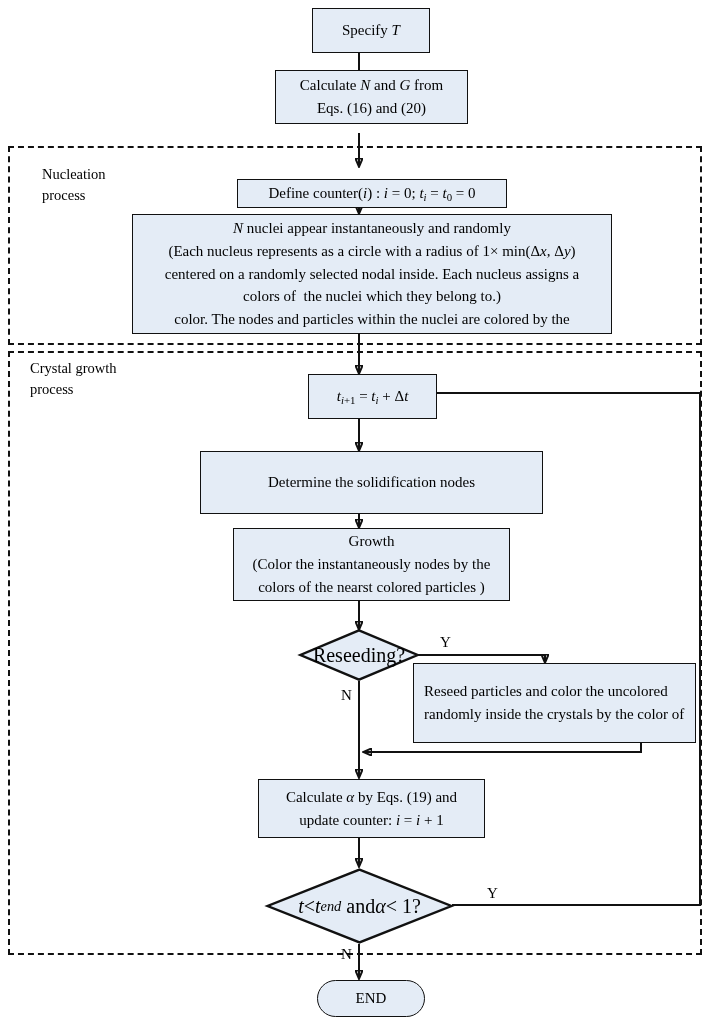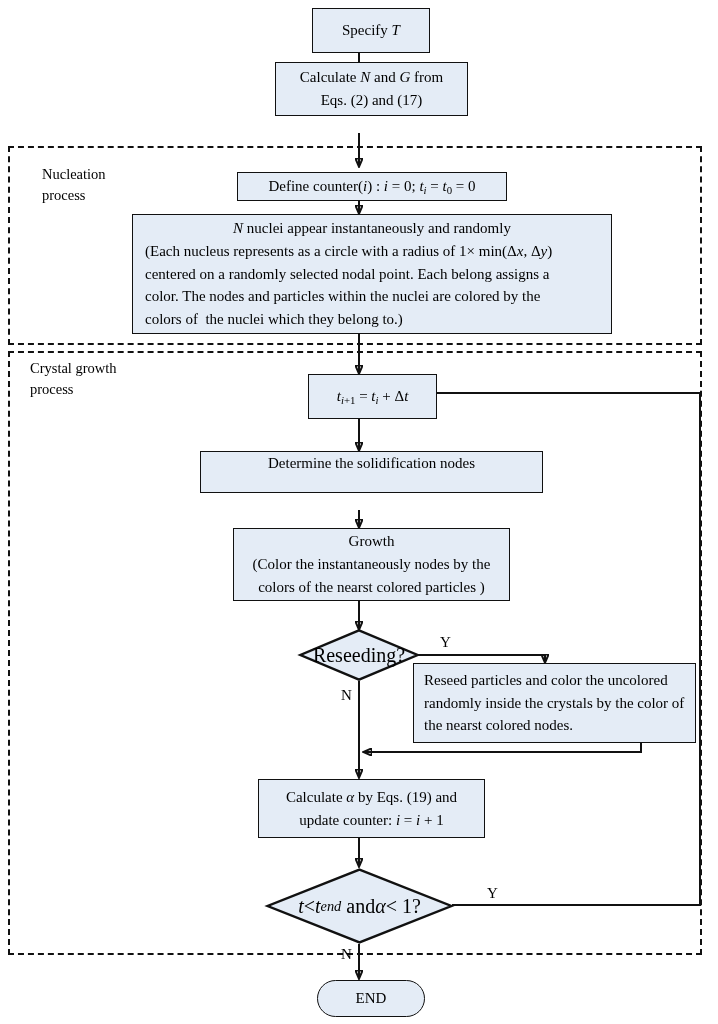--- a/index.html
+++ b/index.html
@@ -93,62 +93,61 @@
 
     <path d="M452,905 L700,905 L700,393 L425,393" marker-end="url(#arr)"></path>
 
     <line x1="359" y1="944" x2="359" y2="978" marker-end="url(#arr)"></line>
   </svg>
 
   <div class="node" style="left:300px;top:8px;width:118px;height:45px;">
     <span class="ln">Specify&nbsp;<i class="v">T</i></span>
   </div>
 
-  <div class="node" style="left:263px;top:62px;width:193px;height:54px;">
+  <div class="node" style="left:263px;top:70px;width:193px;height:54px;">
     <span class="ln">Calculate <i class="v">N</i> and <i class="v">G</i> from</span>
-    <span class="ln">Eqs. (2) and (17)</span>
+    <span class="ln">Eqs. (16) and (20)</span>
   </div>
 
-  <div class="node" style="left:225px;top:172px;width:270px;height:29px;">
+  <div class="node" style="left:225px;top:179px;width:270px;height:29px;">
     <span class="ln">Define counter(<i class="v">i</i>) : <i class="v">i</i> = 0; <i class="v">t</i><span class="sub">i</span> = <i class="v">t</i><span class="subn">0</span> = 0</span>
   </div>
 
-  <div class="node lefty" style="left:120px;top:214px;width:480px;height:120px;padding:14px 12px;">
+  <div class="node lefty" style="left:120px;top:214px;width:480px;height:120px;padding:14px 12px;align-items:center;">
     <span class="lnw" style="width:100%;text-align:center;"><i class="v">N</i> nuclei appear instantaneously and randomly</span>
     <span class="lnw">(Each nucleus represents as a circle with a radius of 1× min(Δ<i class="v">x</i>, Δ<i class="v">y</i>)</span>
-    <span class="lnw">centered on a randomly selected nodal point. Each belong assigns a</span>
+    <span class="lnw">centered on a randomly selected nodal inside. Each nucleus assigns a</span>
+    <span class="lnw">colors of&nbsp; the nuclei which they belong to.)</span>
     <span class="lnw">color. The nodes and particles within the nuclei are colored by the</span>
-    <span class="lnw">colors of&nbsp; the nuclei which they belong to.)</span>
   </div>
 
   <div class="node" style="left:296px;top:374px;width:129px;height:45px;">
     <span class="ln"><i class="v">t</i><span class="sub">i</span><span class="subn">+1</span> = <i class="v">t</i><span class="sub">i</span> + Δ<i class="v">t</i></span>
   </div>
 
-  <div class="node" style="left:188px;top:451px;width:343px;height:42px;justify-content:space-between;">
+  <div class="node" style="left:188px;top:451px;width:343px;height:63px;">
     <span class="ln">Determine the solidification nodes</span>
   </div>
 
   <div class="node" style="left:221px;top:528px;width:277px;height:73px;">
     <span class="ln">Growth</span>
     <span class="ln">(Color the instantaneously nodes by the</span>
     <span class="ln">colors of the nearst colored particles )</span>
   </div>
 
   <div class="diamond" style="left:299px;top:629px;width:120px;height:52px;">
     <svg viewBox="0 0 120 52" preserveAspectRatio="none">
       <polygon points="60,1.4 118.6,26 60,50.6 1.4,26" fill="#e4ecf6" stroke="#111" stroke-width="2.4"></polygon>
     </svg>
     <div class="dlabel">Reseeding?</div>
   </div>
 
   <div class="node lefty" style="left:401px;top:663px;width:283px;height:80px;padding:5px 10px;font-family:Liberation Serif, serif;">
     <span class="lnw">Reseed particles and color the uncolored</span>
     <span class="lnw">randomly inside the crystals by the color of</span>
-    <span class="lnw">the nearst colored nodes.</span>
   </div>
 
   <div class="node" style="left:246px;top:779px;width:227px;height:59px;">
     <span class="ln">Calculate <i class="v">α</i>&nbsp;by Eqs. (19) and</span>
     <span class="ln">update counter: <i class="v">i</i> = <i class="v">i</i> + 1</span>
   </div>
 
   <div class="diamond" style="left:266px;top:868px;width:187px;height:76px;">
     <svg viewBox="0 0 187 76" preserveAspectRatio="none">
       <polygon points="93.5,1.6 185.4,38 93.5,74.4 1.6,38" fill="#e4ecf6" stroke="#111" stroke-width="2.4"></polygon>

